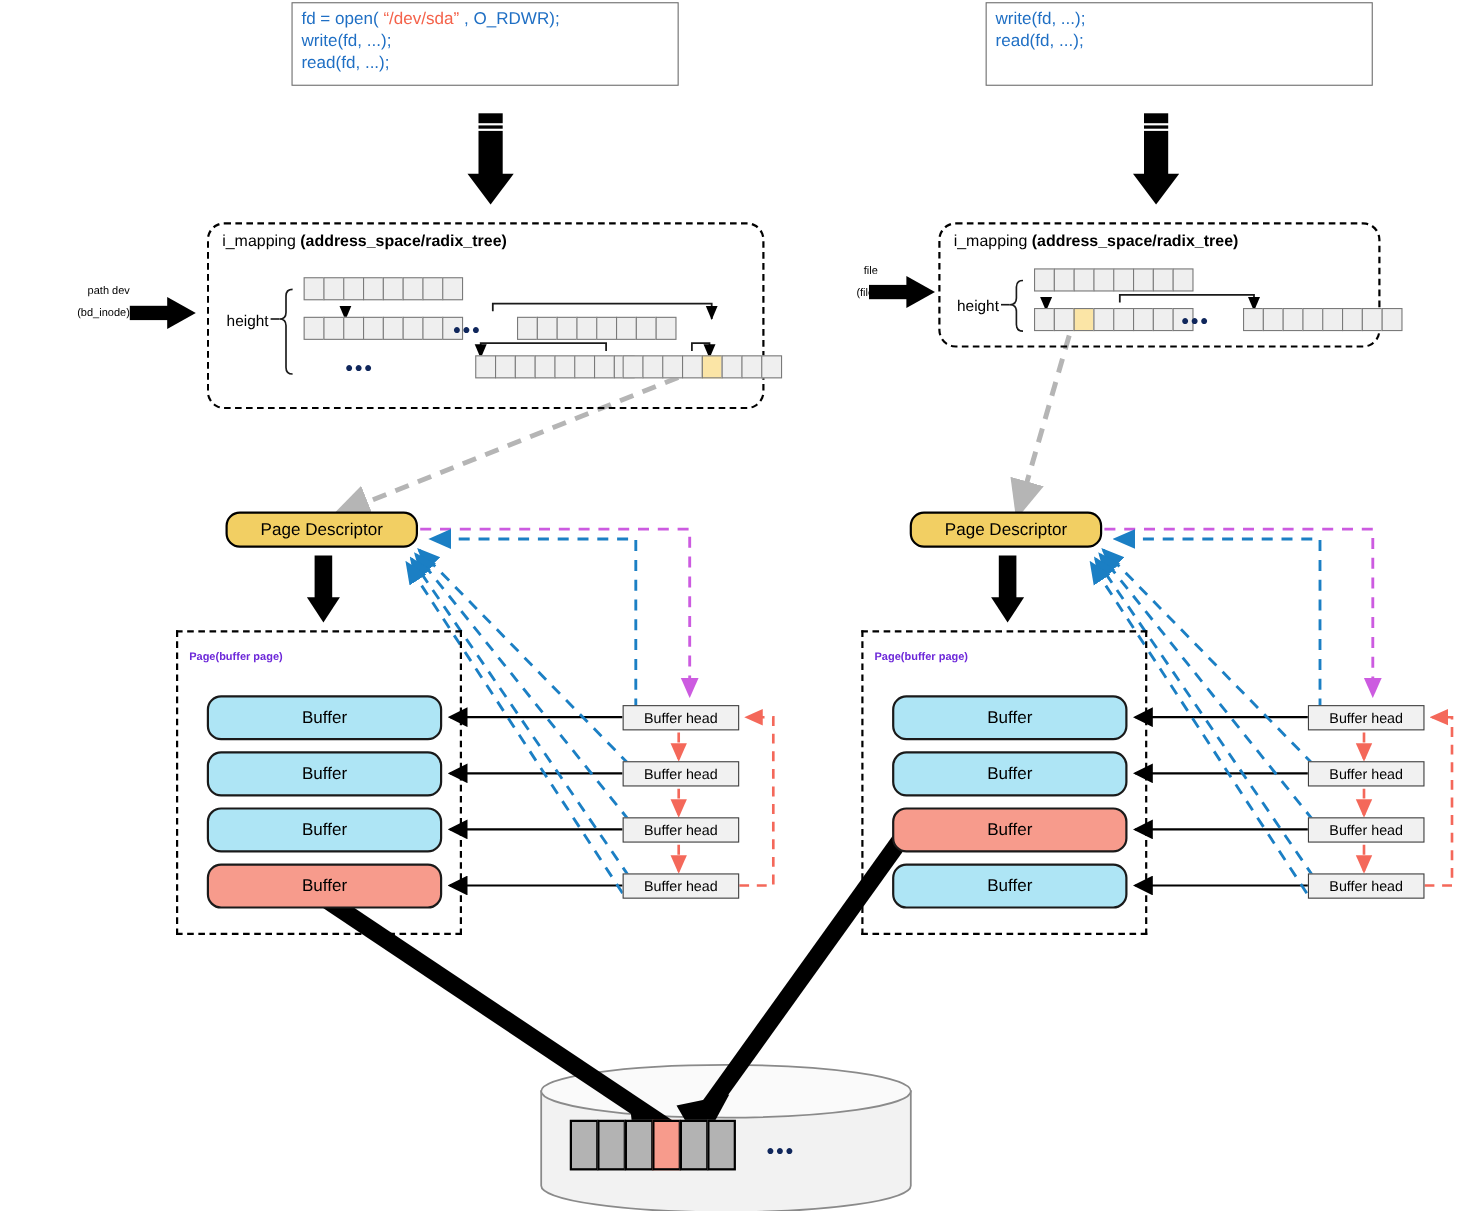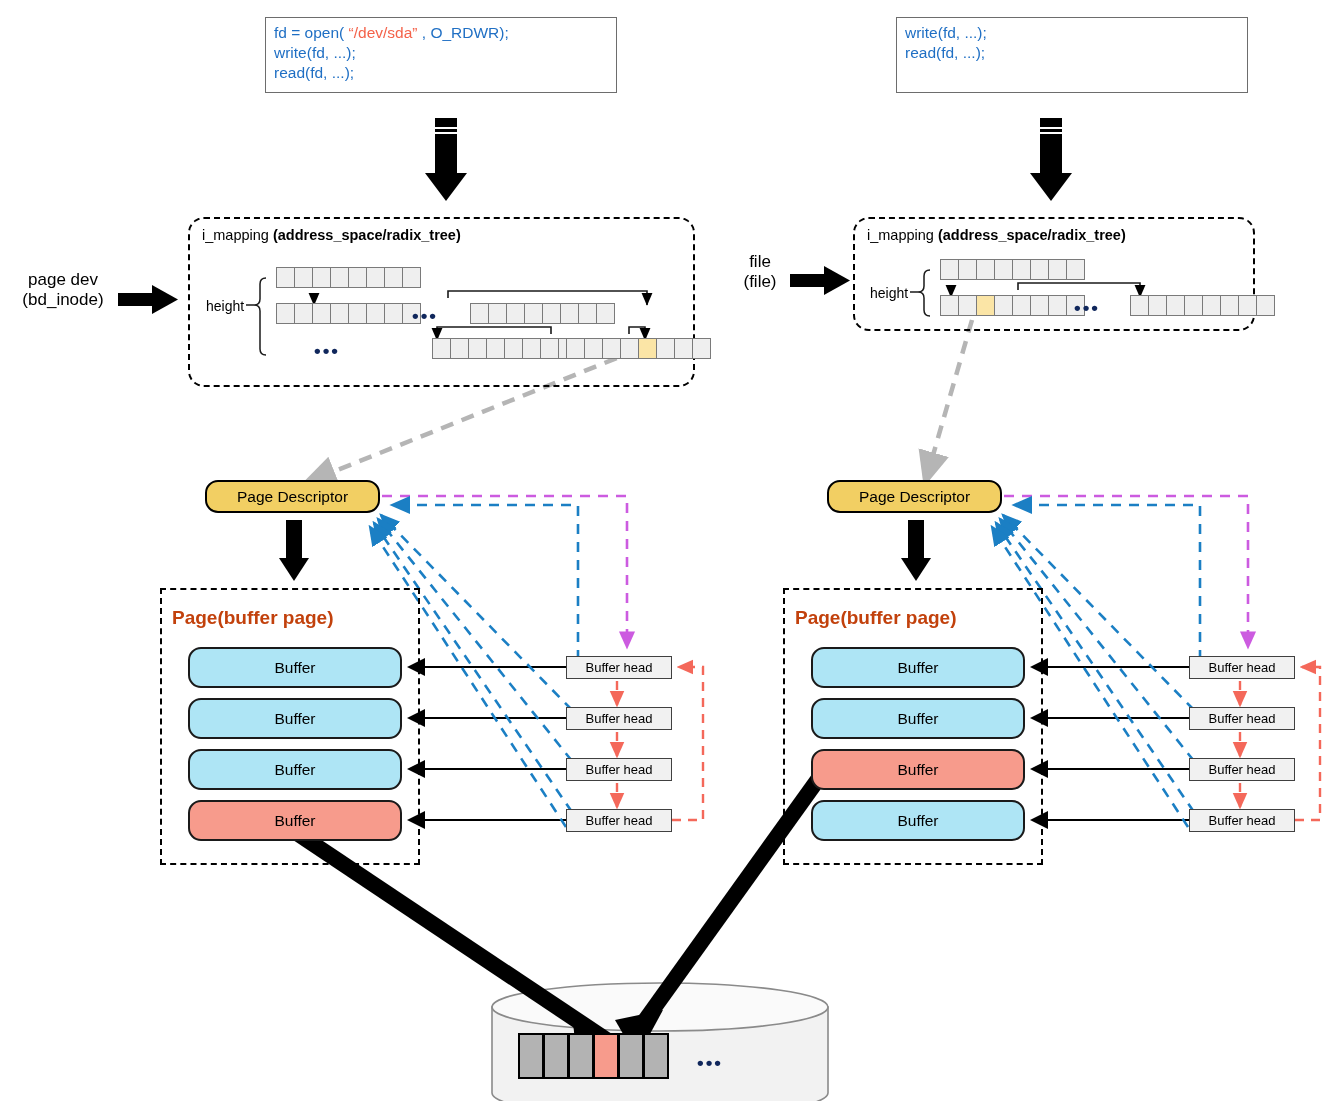--- a/index.html
+++ b/index.html
@@ -1,20 +1,20 @@
 <!DOCTYPE html>
 <html><head>
 <meta charset="utf-8">
 <style>
   html,body{margin:0;padding:0;background:#ffffff;}
   body{
     width:1327px;height:1101px;position:relative;overflow:hidden;
     font-family:"Liberation Sans","DejaVu Sans",sans-serif;
   }
-  #canvas{position:absolute;left:0;top:0;width:1327px;height:915px;margin-top:15px;}
+  #canvas{position:absolute;left:0;top:0;width:1327px;height:915px;}
   .svg-layer{position:absolute;left:0;top:0;width:1327px;height:1101px;pointer-events:none;}
 
   
   .code-box{
     position:absolute;border:1px solid #6d6d6d;background:#ffffff;
     padding:5px 8px 6px 8px;box-sizing:border-box;
     font-size:15.5px;line-height:20px;color:#1F6FC4;white-space:nowrap;
   }
   .code-box .str{color:#F4624A;}
   .code-box .ln{display:block;}
@@ -38,33 +38,33 @@
   .rcell:first-child{margin-left:0;}
   .rcell.hl{background:#FBE5A6;}
   .dots{
     position:absolute;font-size:19px;letter-spacing:2px;color:#10275c;
     font-weight:bold;line-height:1;
   }
   .height-label{position:absolute;font-size:14px;color:#000;}
 
   
   .side-label{
-    position:absolute;font-size:17px;color:#000;line-height:20px;text-align:center;
+    position:absolute;font-size:10px;color:#000;line-height:20px;text-align:right;
   }
 
   
   .page-desc{
     position:absolute;background:#F2CF63;border:2.5px solid #000;border-radius:13px;
     display:flex;align-items:center;justify-content:center;
     font-size:15.5px;color:#000;box-sizing:border-box;
   }
 
   
   .page-title{
-    position:absolute;font-size:19px;font-weight:bold;color:#c2410c;white-space:nowrap;
+    position:absolute;font-size:10px;font-weight:bold;color:#6d28d9;white-space:nowrap;
   }
   .buffer{
     position:absolute;border:2px solid #1a1a1a;border-radius:13px;
     display:flex;align-items:center;justify-content:center;
     font-size:15.5px;color:#000;box-sizing:border-box;background:#AEE5F5;
   }
   .buffer.red{background:#F79B8C;}
 
   
   .bhead{
@@ -231,21 +231,21 @@
     <span class="ln">write(fd, ...);</span>
     <span class="ln">read(fd, ...);</span>
   </div>
 
   <div class="code-box" style="left:896px;top:2px;width:352px;height:76px;">
     <span class="ln">write(fd, ...);</span>
     <span class="ln">read(fd, ...);</span>
   </div>
 
   <div class="side-label" style="left:8px;top:255px;width:110px;">
-    <span>page dev</span><br>
+    <span>path dev</span><br>
     <span>(bd_inode)</span>
   </div>
   <div class="side-label" style="left:722px;top:237px;width:76px;">
     <span>file</span><br>
     <span>(file)</span>
   </div>
 
   <div class="dashed-box mapping-box" style="left:188px;top:202px;width:507px;height:170px;"></div>
   <div class="mapping-title" style="left:202px;top:212px;">
     <span>i_mapping </span><b>(address_space/radix_tree)</b>

